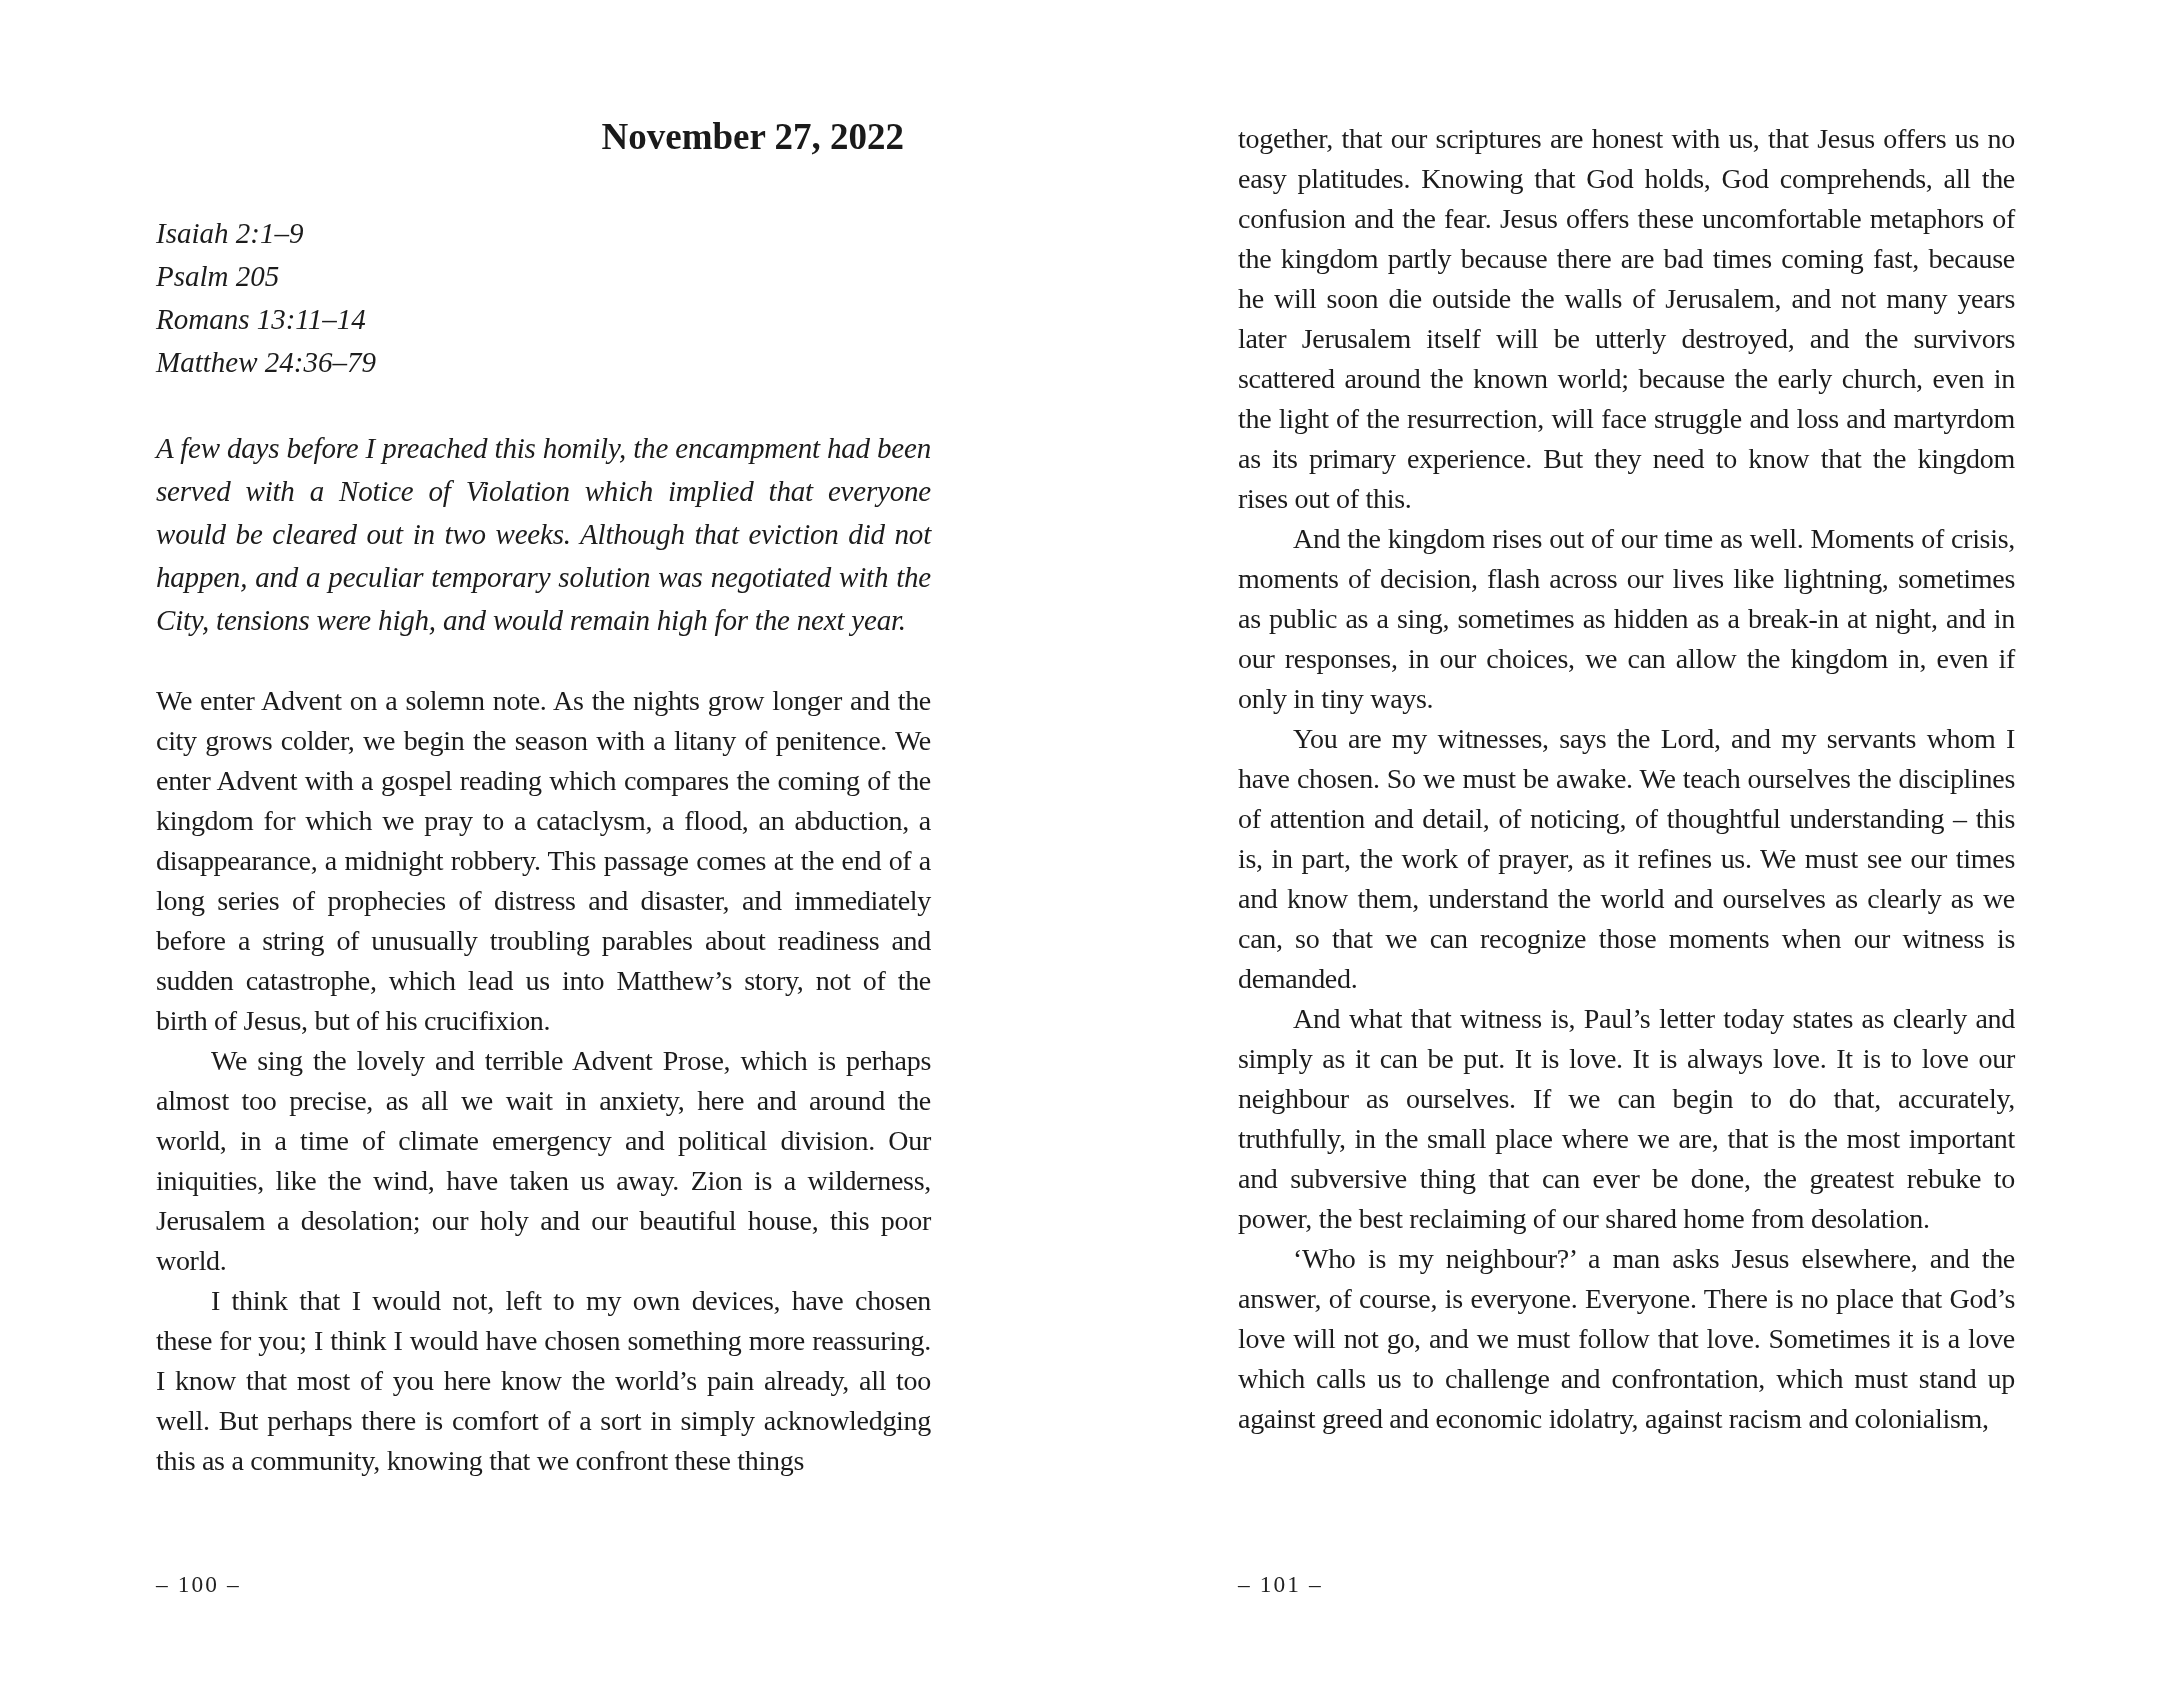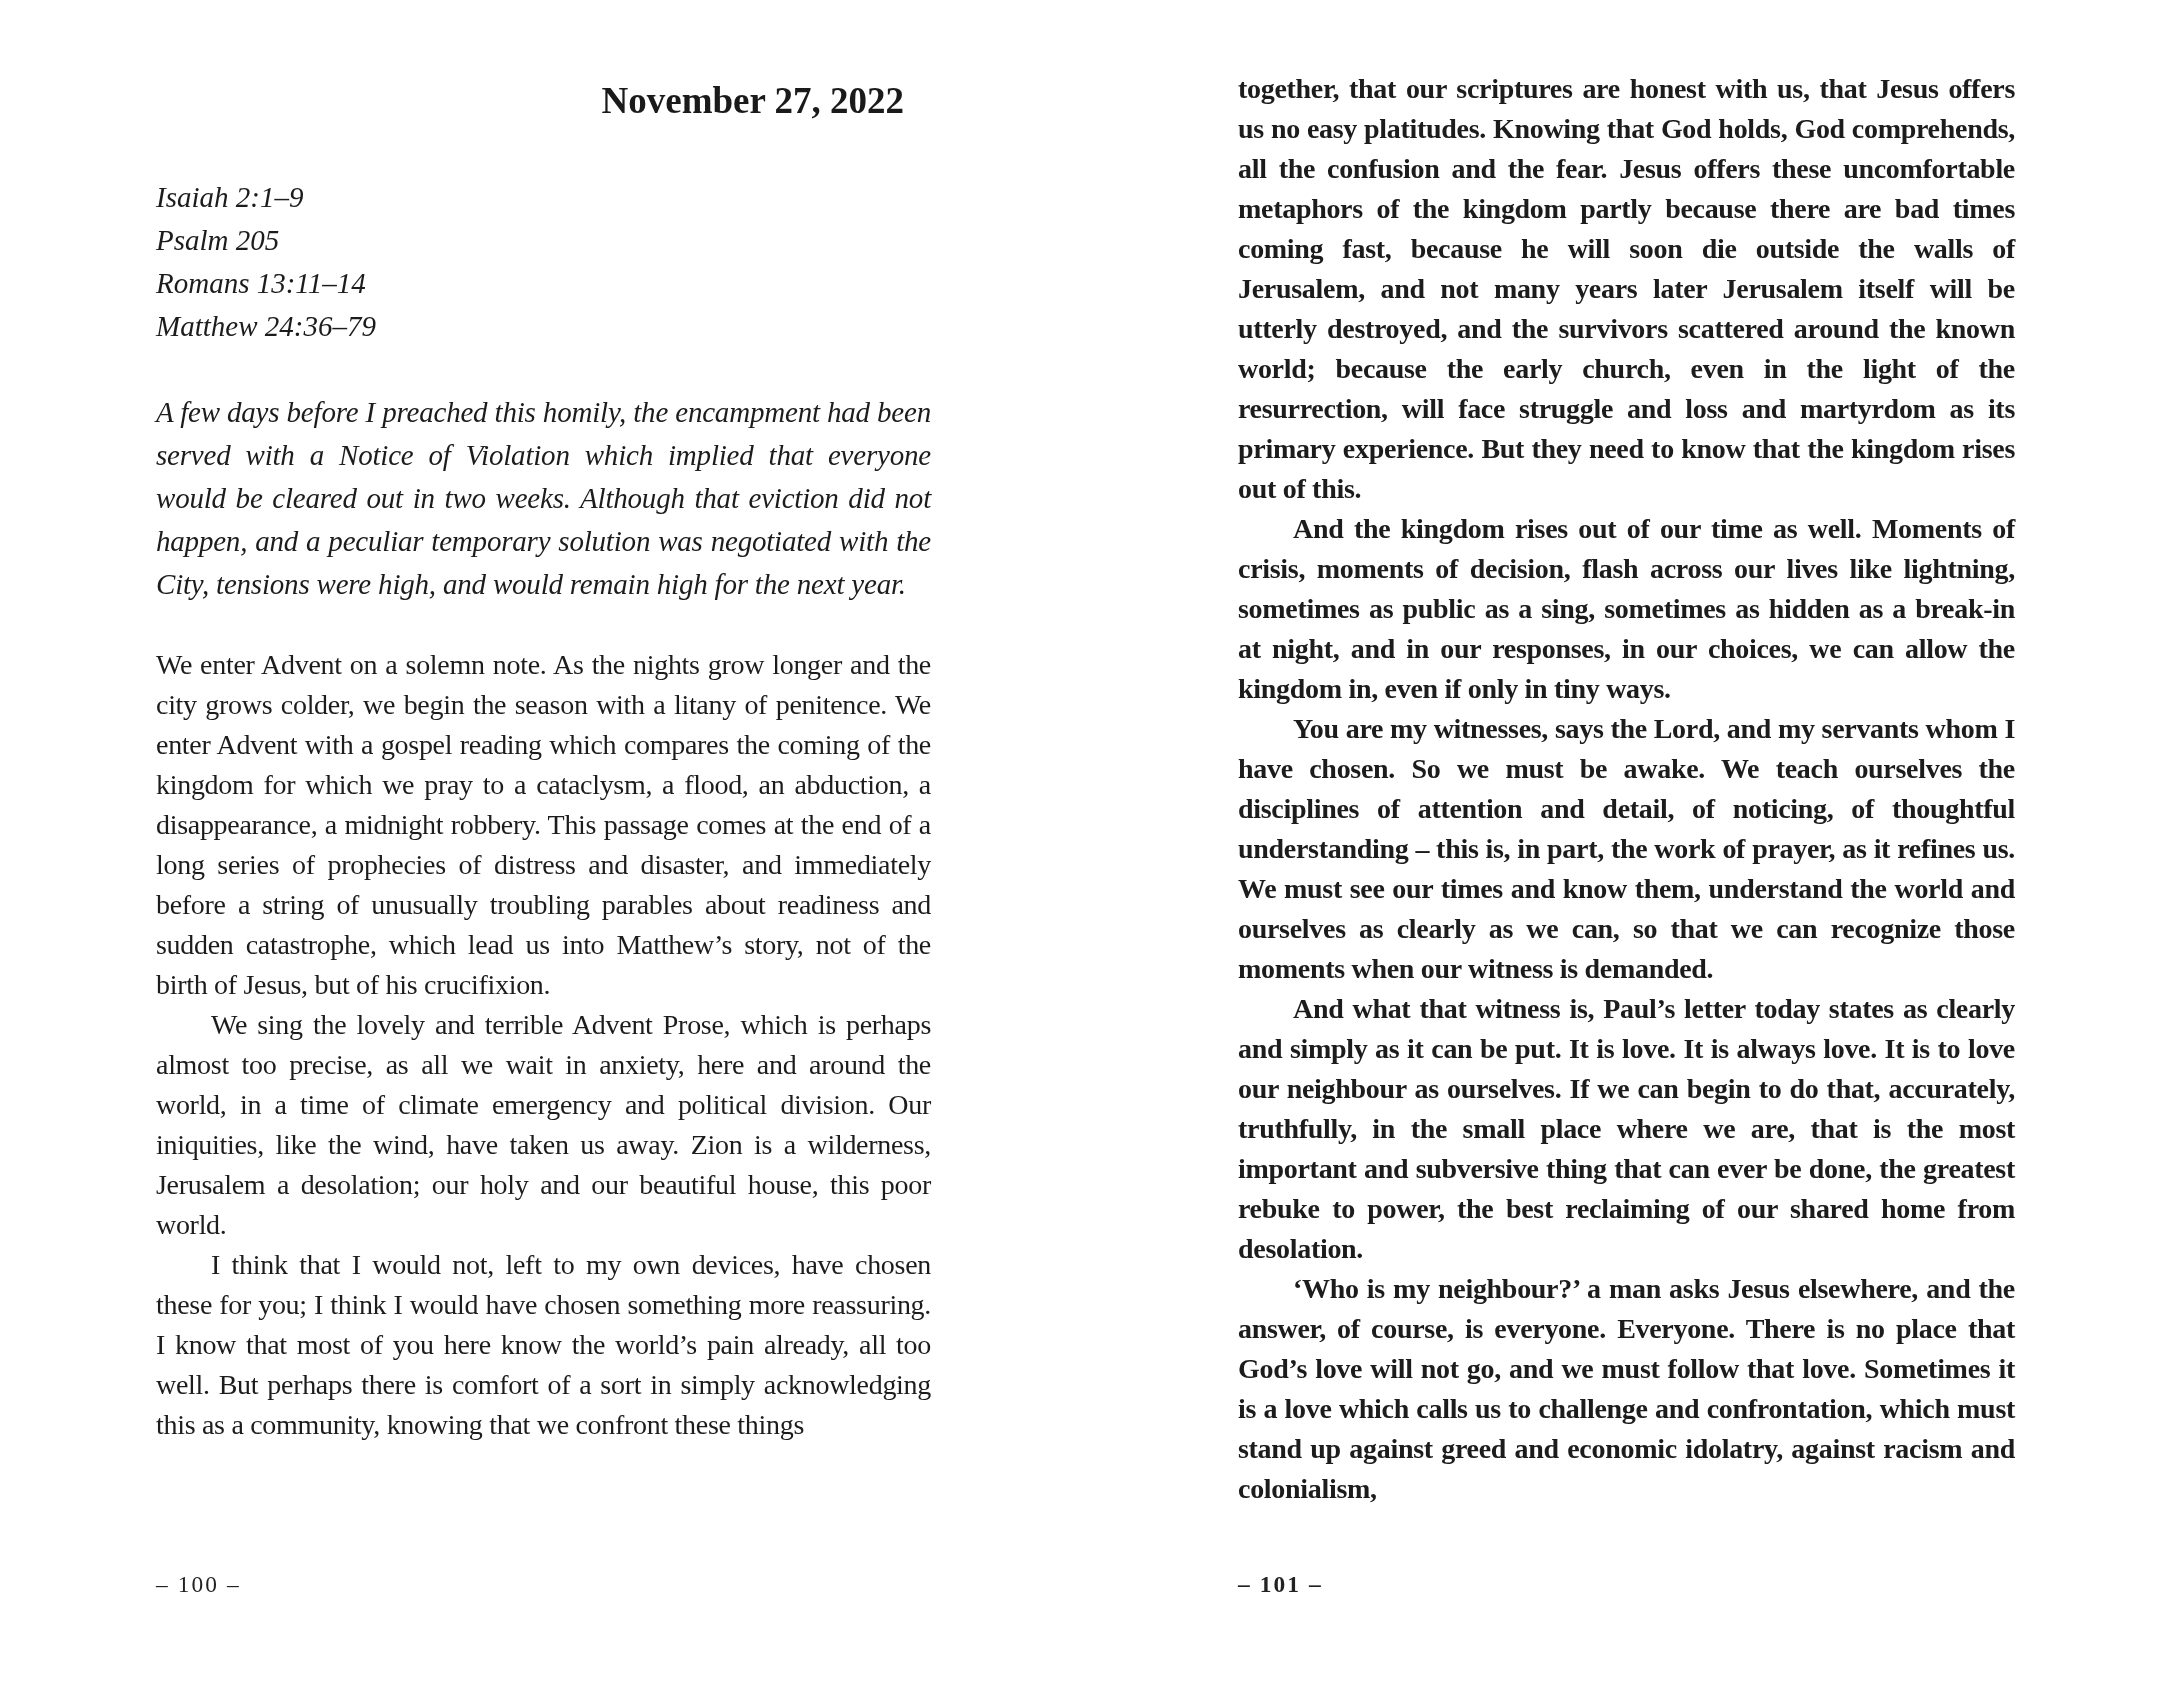--- a/index.html
+++ b/index.html
@@ -14,22 +14,22 @@
     overflow: hidden;
     font-family: "Liberation Serif", serif;
     color: #1c1c1c;
   }
   .page {
     position: absolute;
     top: 0;
     height: 1707px;
     box-sizing: border-box;
   }
-  .page-left  { left: 156px;  width: 775px; padding-top: 82px; }
-  .page-right { left: 1238px; width: 777px; padding-top: 69px; font-weight: bold; }
+  .page-left  { left: 156px;  width: 775px; padding-top: 118px; }
+  .page-right { left: 1238px; width: 777px; padding-top: 119px; }
 
   .title {
     margin: 0;
     font-size: 37px;
     font-weight: bold;
     line-height: 1;
     text-align: center;
     padding-left: 54%;
     white-space: nowrap;
     color: #1a1a1a;

